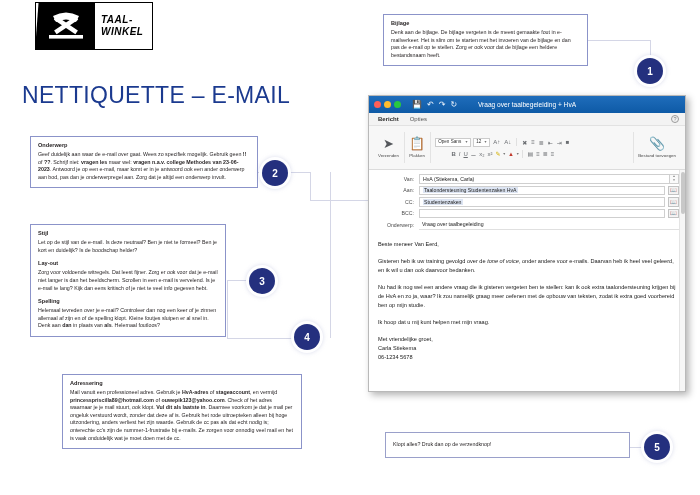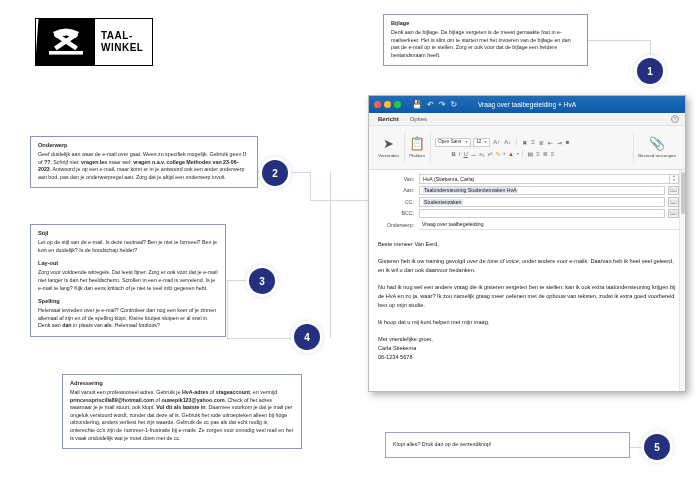--- a/index.html
+++ b/index.html
@@ -10,21 +10,21 @@
     font-family: "Liberation Sans", sans-serif;
     overflow: hidden;
   }
   #page {
     position: relative;
     width: 700px; height: 495px;
     background: #ffffff;
   }
 
   
-  .logo-wrap { position: absolute; left: 35px; top: 18px; width: 118px; height: 48px; }
+  .logo-wrap { position: absolute; left: 35px; top: 2px; width: 118px; height: 48px; font-style: italic; }
   .logo-black {
     position: absolute; left: 0; top: 0; width: 60px; height: 48px;
     background: #000000;
     clip-path: polygon(6% 0, 100% 0, 100% 100%, 0 100%);
   }
   .logo-box {
     position: absolute; left: 0; top: 0; width: 118px; height: 48px;
     border: 1px solid #000;
   }
   .logo-mark {
@@ -204,20 +204,21 @@
       <rect x="8" y="12" width="26" height="4.5" fill="#ffffff" transform="rotate(34 21 14)"></rect>
       <rect x="8" y="12" width="26" height="4.5" fill="#ffffff" transform="rotate(-34 21 14)"></rect>
       <rect x="4" y="24" width="34" height="3.6" fill="#ffffff"></rect>
     </svg>
     <div class="logo-text">
       <div>TAAL-</div>
       <div>WINKEL</div>
     </div>
   </div>
 
+  <div class="page-title">NETTIQUETTE – E-MAIL</div>
 
   <div class="conn h" style="left:258px; top:172px; width:52px;"></div>
   <div class="conn v" style="left:310px; top:172px; height:28px;"></div>
   <div class="conn h" style="left:310px; top:200px; width:60px;"></div>
   <div class="conn h" style="left:227px; top:280px; width:24px;"></div>
   <div class="conn v" style="left:227px; top:280px; height:58px;"></div>
   <div class="conn h" style="left:227px; top:338px; width:70px;"></div>
   <div class="conn v" style="left:330px; top:172px; height:166px;"></div>
   <div class="conn h" style="left:586px; top:40px; width:64px;"></div>
   <div class="conn v" style="left:650px; top:40px; height:30px;"></div>

